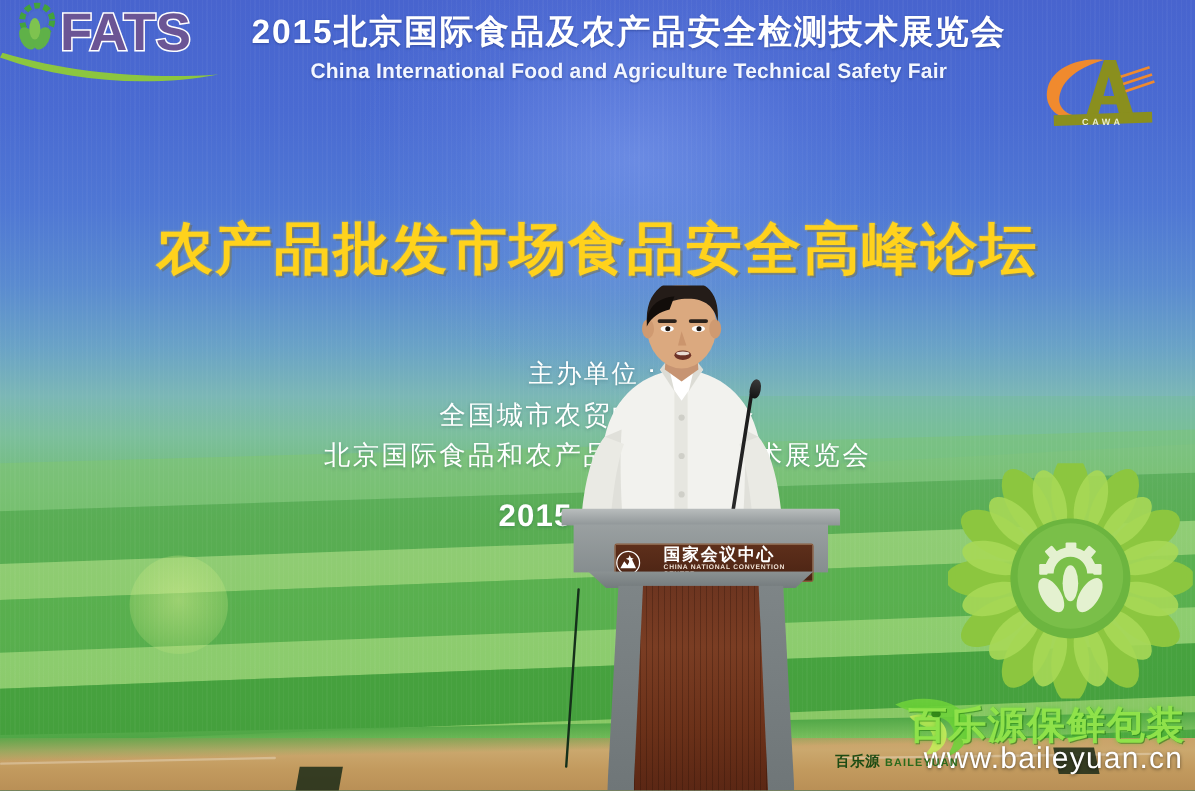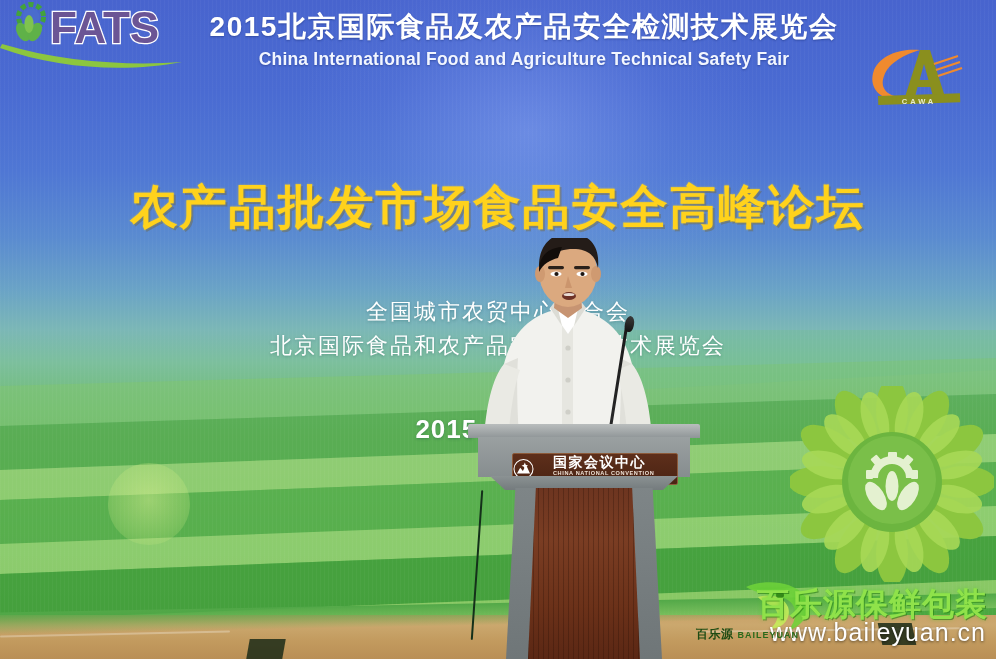--- a/index.html
+++ b/index.html
@@ -340,20 +340,21 @@
         <path d="M80 42 L104 34"></path>
       </g>
       <rect x="20" y="62" width="82" height="9" fill="#8a8f1e" transform="rotate(-2 20 62)"></rect>
       <text x="61" y="70" font-family="Liberation Sans, sans-serif" font-size="7.5" font-weight="700" fill="#e9eccf" letter-spacing="3" text-anchor="middle">CAWA</text>
     </svg>
   </div>
 
   <div class="main-title">农产品批发市场食品安全高峰论坛</div>
 
   <div class="org">
+    <div class="l1">主办单位：</div>
     <div class="l2">全国城市农贸中心联合会</div>
     <div class="l3">北京国际食品和农产品安全检测技术展览会</div>
   </div>
   <div class="org-date">2015.7.18-20</div>
 
   <svg class="flower" viewBox="0 0 204 196">
     <g transform="translate(102,96)">
       <g id="petals">
         <g fill="#8cc63f">
           <ellipse cx="0" cy="-72" rx="16" ry="32"></ellipse>

